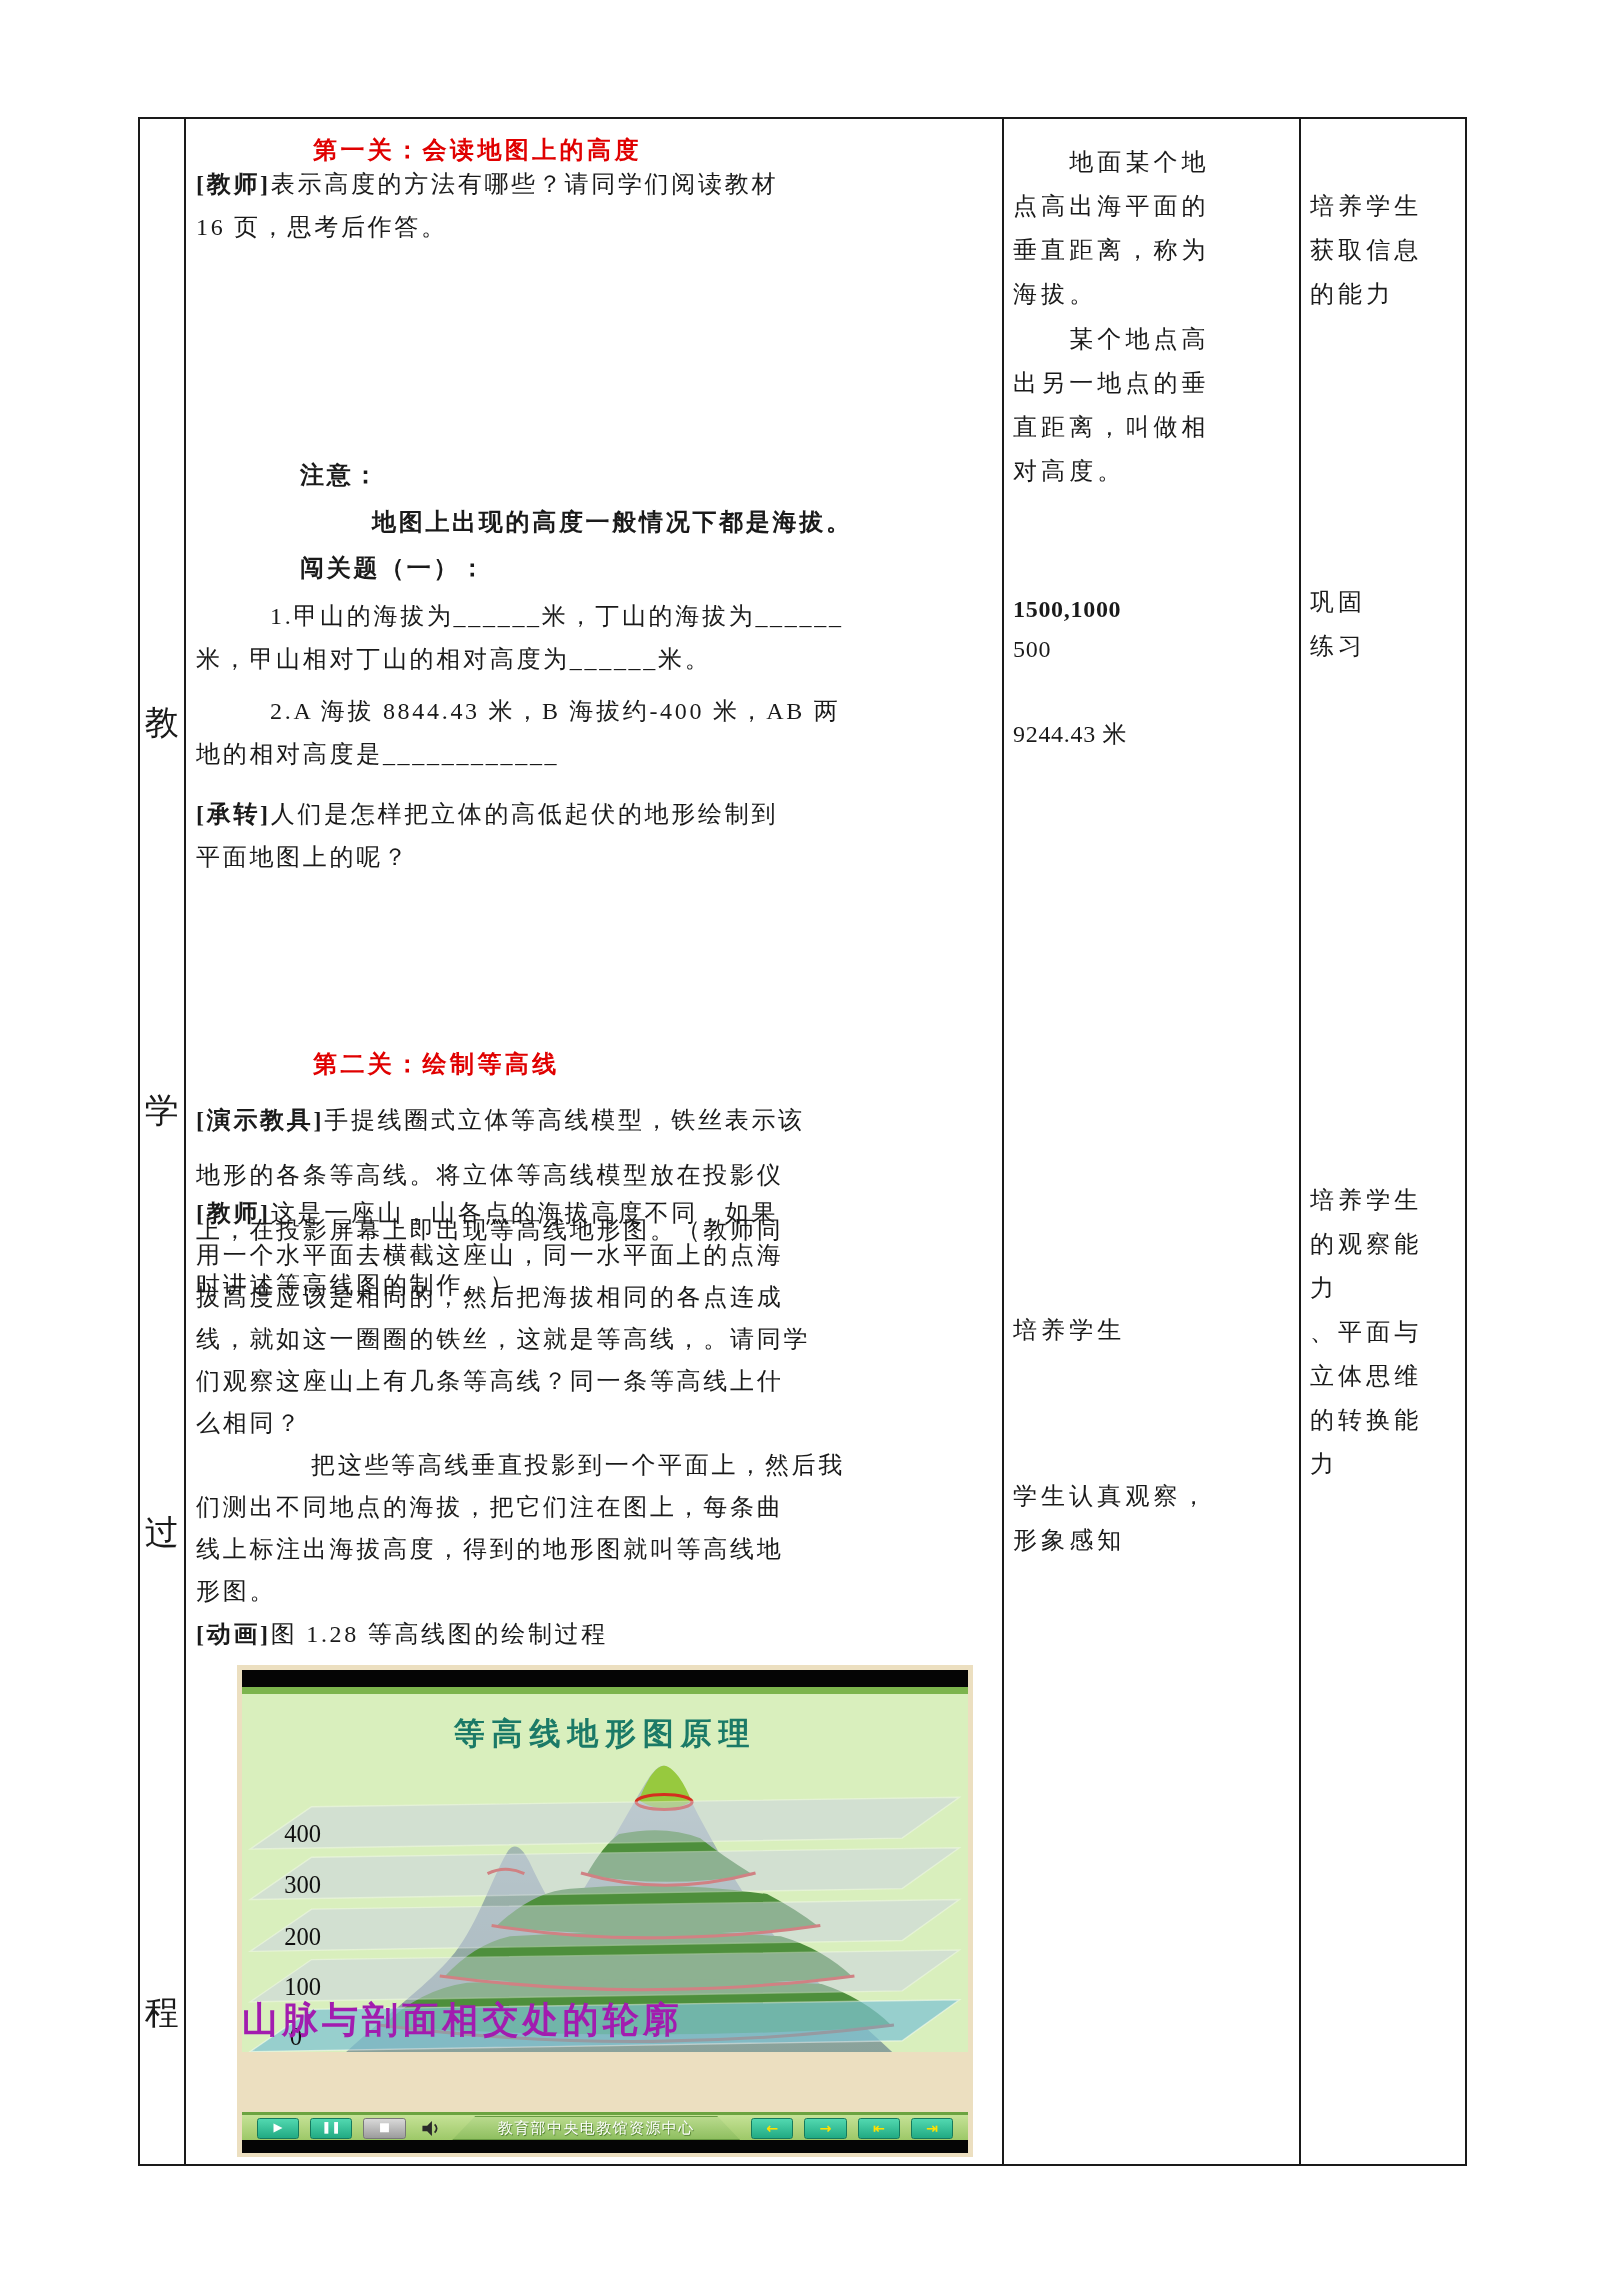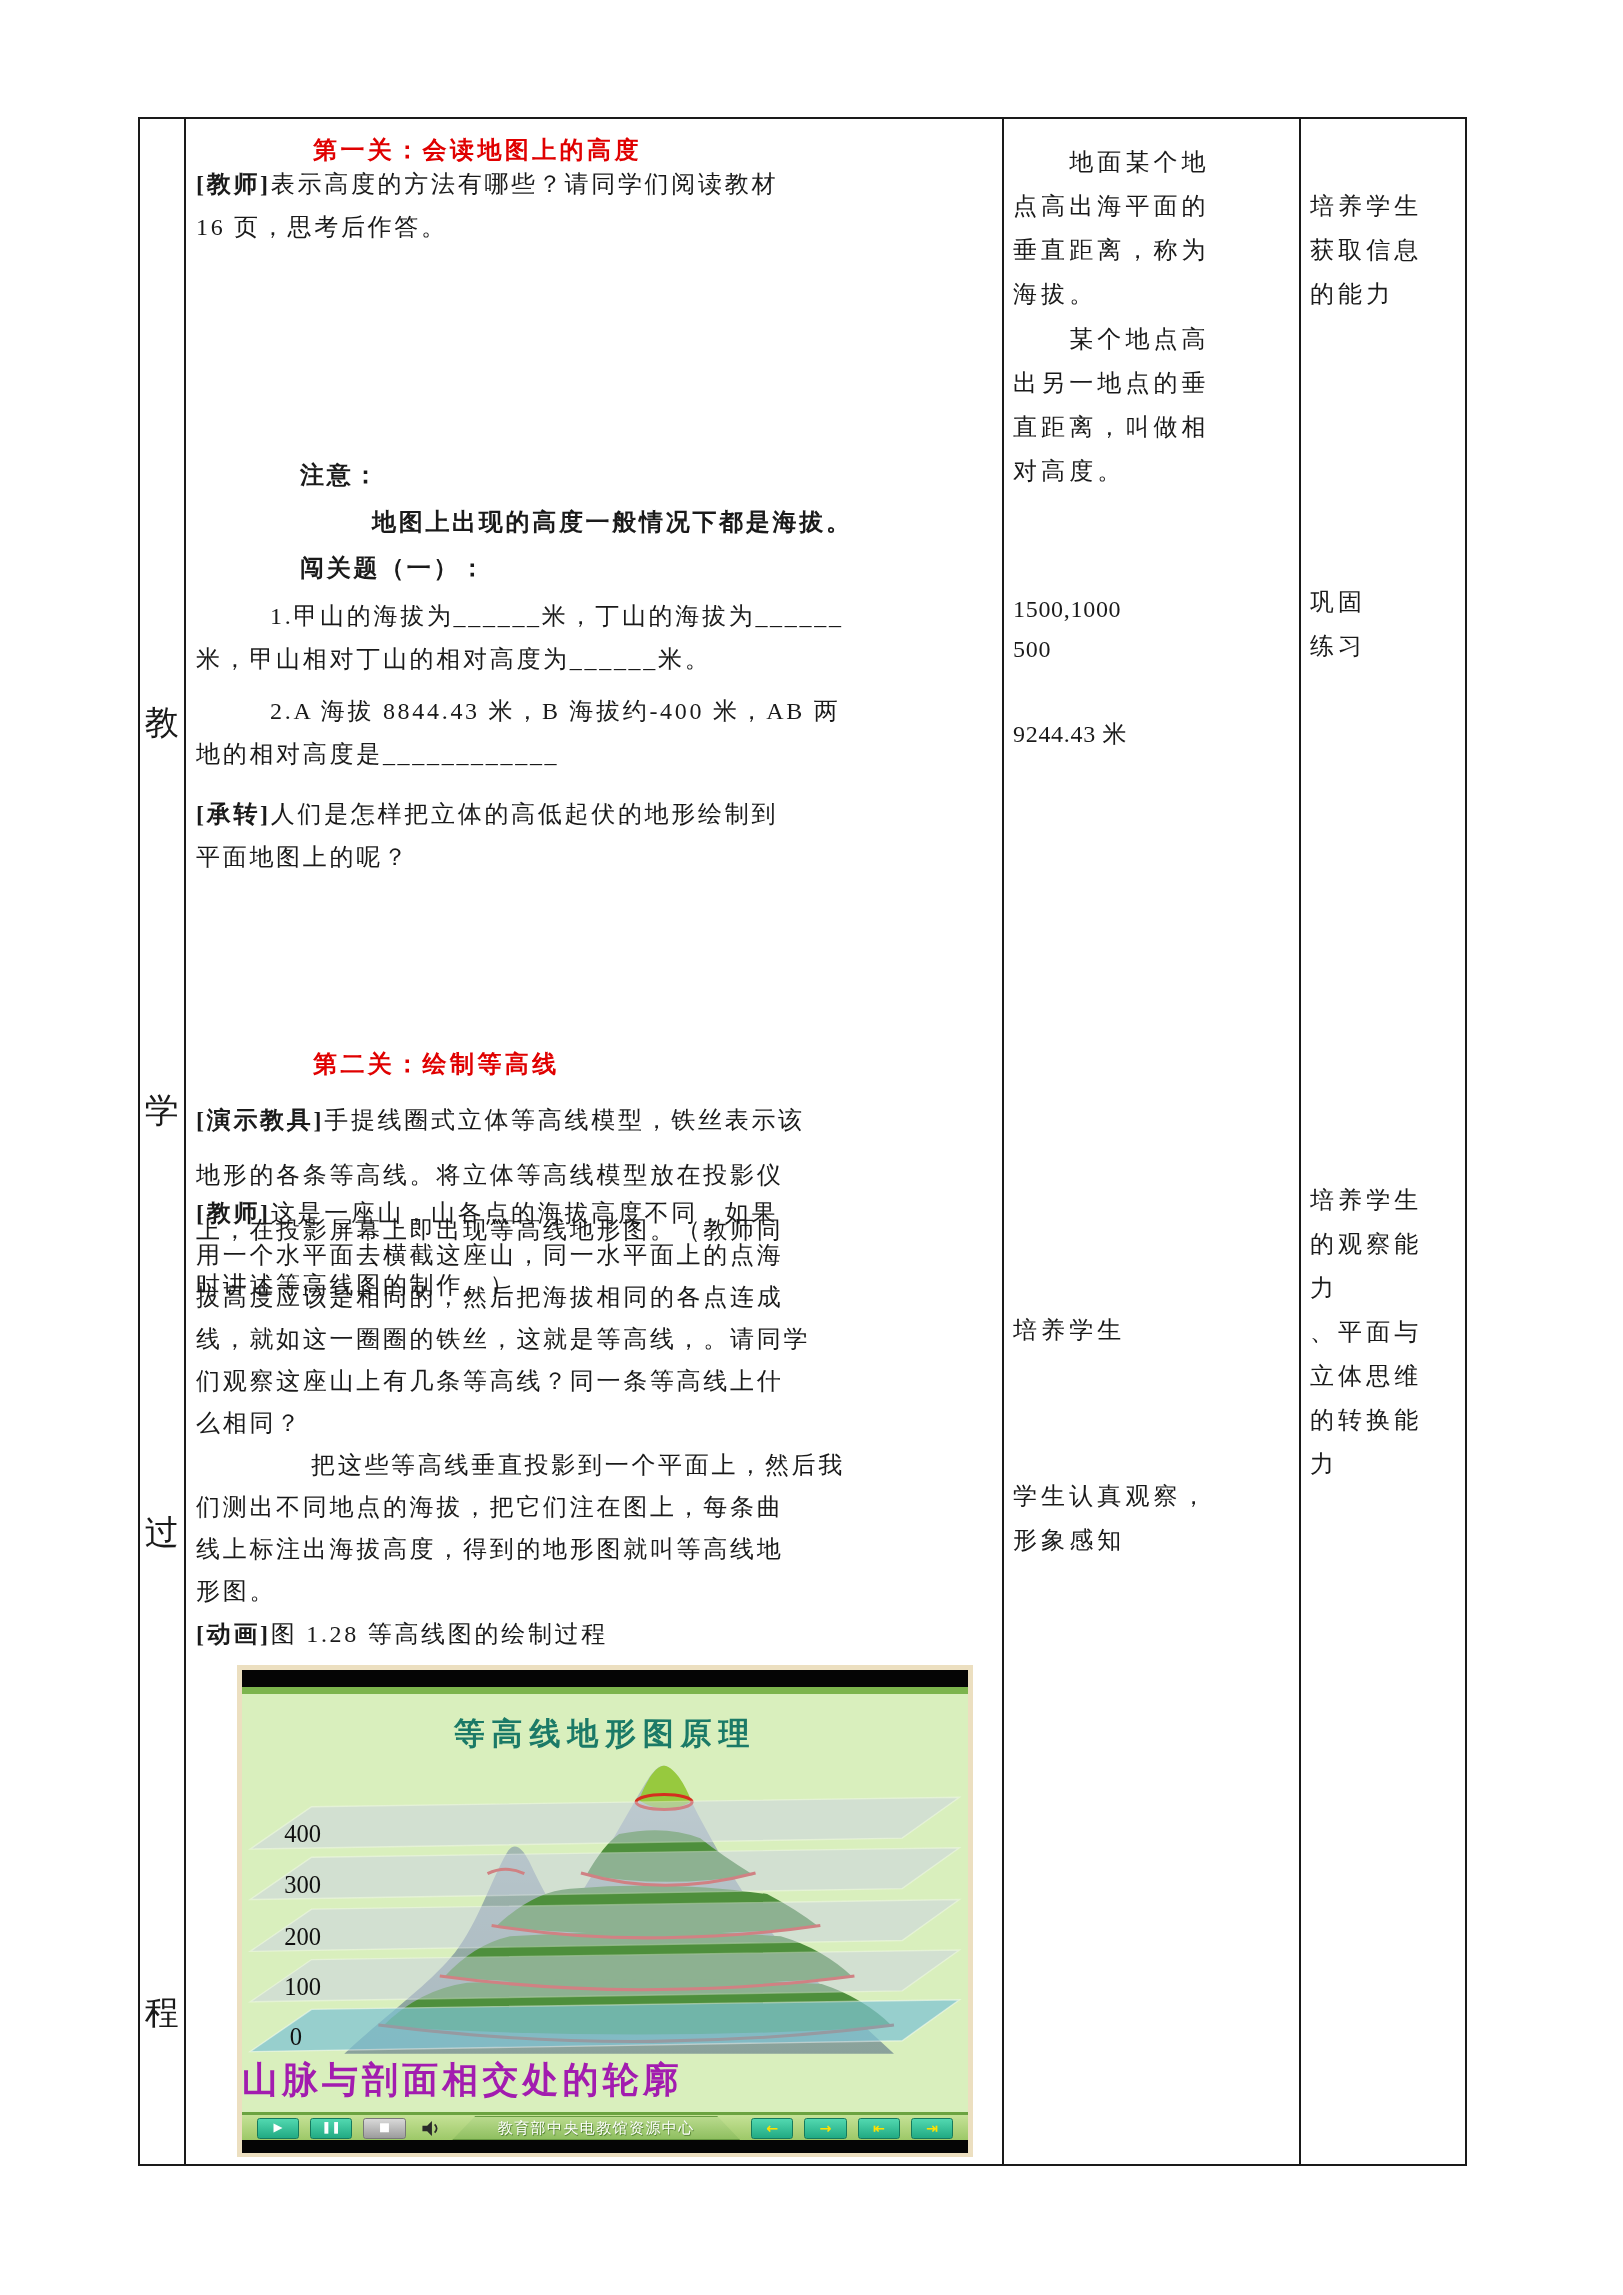--- a/index.html
+++ b/index.html
@@ -28,21 +28,21 @@
   .tag{font-weight:bold;}
   .red-heading{color:#e00000;font-weight:bold;letter-spacing:3.4px;}
 
   
   .media{
     position:absolute;left:97px;top:1546px;width:736px;height:492px;
     background:#ecdfc0;box-sizing:border-box;
   }
   .m-black-top{position:absolute;left:4.8px;right:4.8px;top:4.8px;height:17px;background:#050505;}
   .m-green-strip{position:absolute;left:4.8px;right:4.8px;top:22px;height:6.8px;background:#7cb44d;}
-  .m-content{position:absolute;left:4.8px;right:4.8px;top:29px;height:418px;background:#d9efbd;overflow:hidden;}
+  .m-content{position:absolute;left:4.8px;right:4.8px;top:29px;height:358px;background:#d9efbd;overflow:hidden;}
   .m-title{
     position:absolute;left:0;right:0;top:19px;text-align:center;
     font-size:31px;font-weight:bold;color:#1b7a67;letter-spacing:6.8px;
   }
   .m-diagram{position:absolute;left:0;top:65px;width:727px;height:307px;}
   .m-caption{
     position:absolute;left:0;right:0;bottom:6.8px;
     font-size:36px;font-weight:bold;color:#a21caf;letter-spacing:4.1px;
   }
   .m-player{position:absolute;left:4.8px;right:4.8px;top:447px;height:29px;
@@ -120,21 +120,21 @@
   <div class="tb main-block" style="top:1494px;"><span class="tag">[动画]</span><span>图 1.28 等高线图的绘制过程</span></div>
 
   <div class="tb ans-block" style="top:20.5px;">　　地面某个地
 点高出海平面的
 垂直距离，称为
 海拔。</div>
   <div class="tb ans-block" style="top:198px;">　　某个地点高
 出另一地点的垂
 直距离，叫做相
 对高度。</div>
-  <div class="tb ans-block num" style="top:468px;">1500,1000</div>
+  <div class="tb ans-block num" style="top:468px;font-weight:bold;">1500,1000</div>
   <div class="tb ans-block num" style="top:508px;">500</div>
   <div class="tb ans-block num" style="top:593px;">9244.43 米</div>
   <div class="tb ans-block" style="top:1189px;">培养学生</div>
   <div class="tb ans-block" style="top:1355px;">学生认真观察，
 形象感知</div>
 
   <div class="tb goal-block" style="top:65px;">培养学生
 获取信息
 的能力</div>
   <div class="tb goal-block" style="top:461px;">巩固

